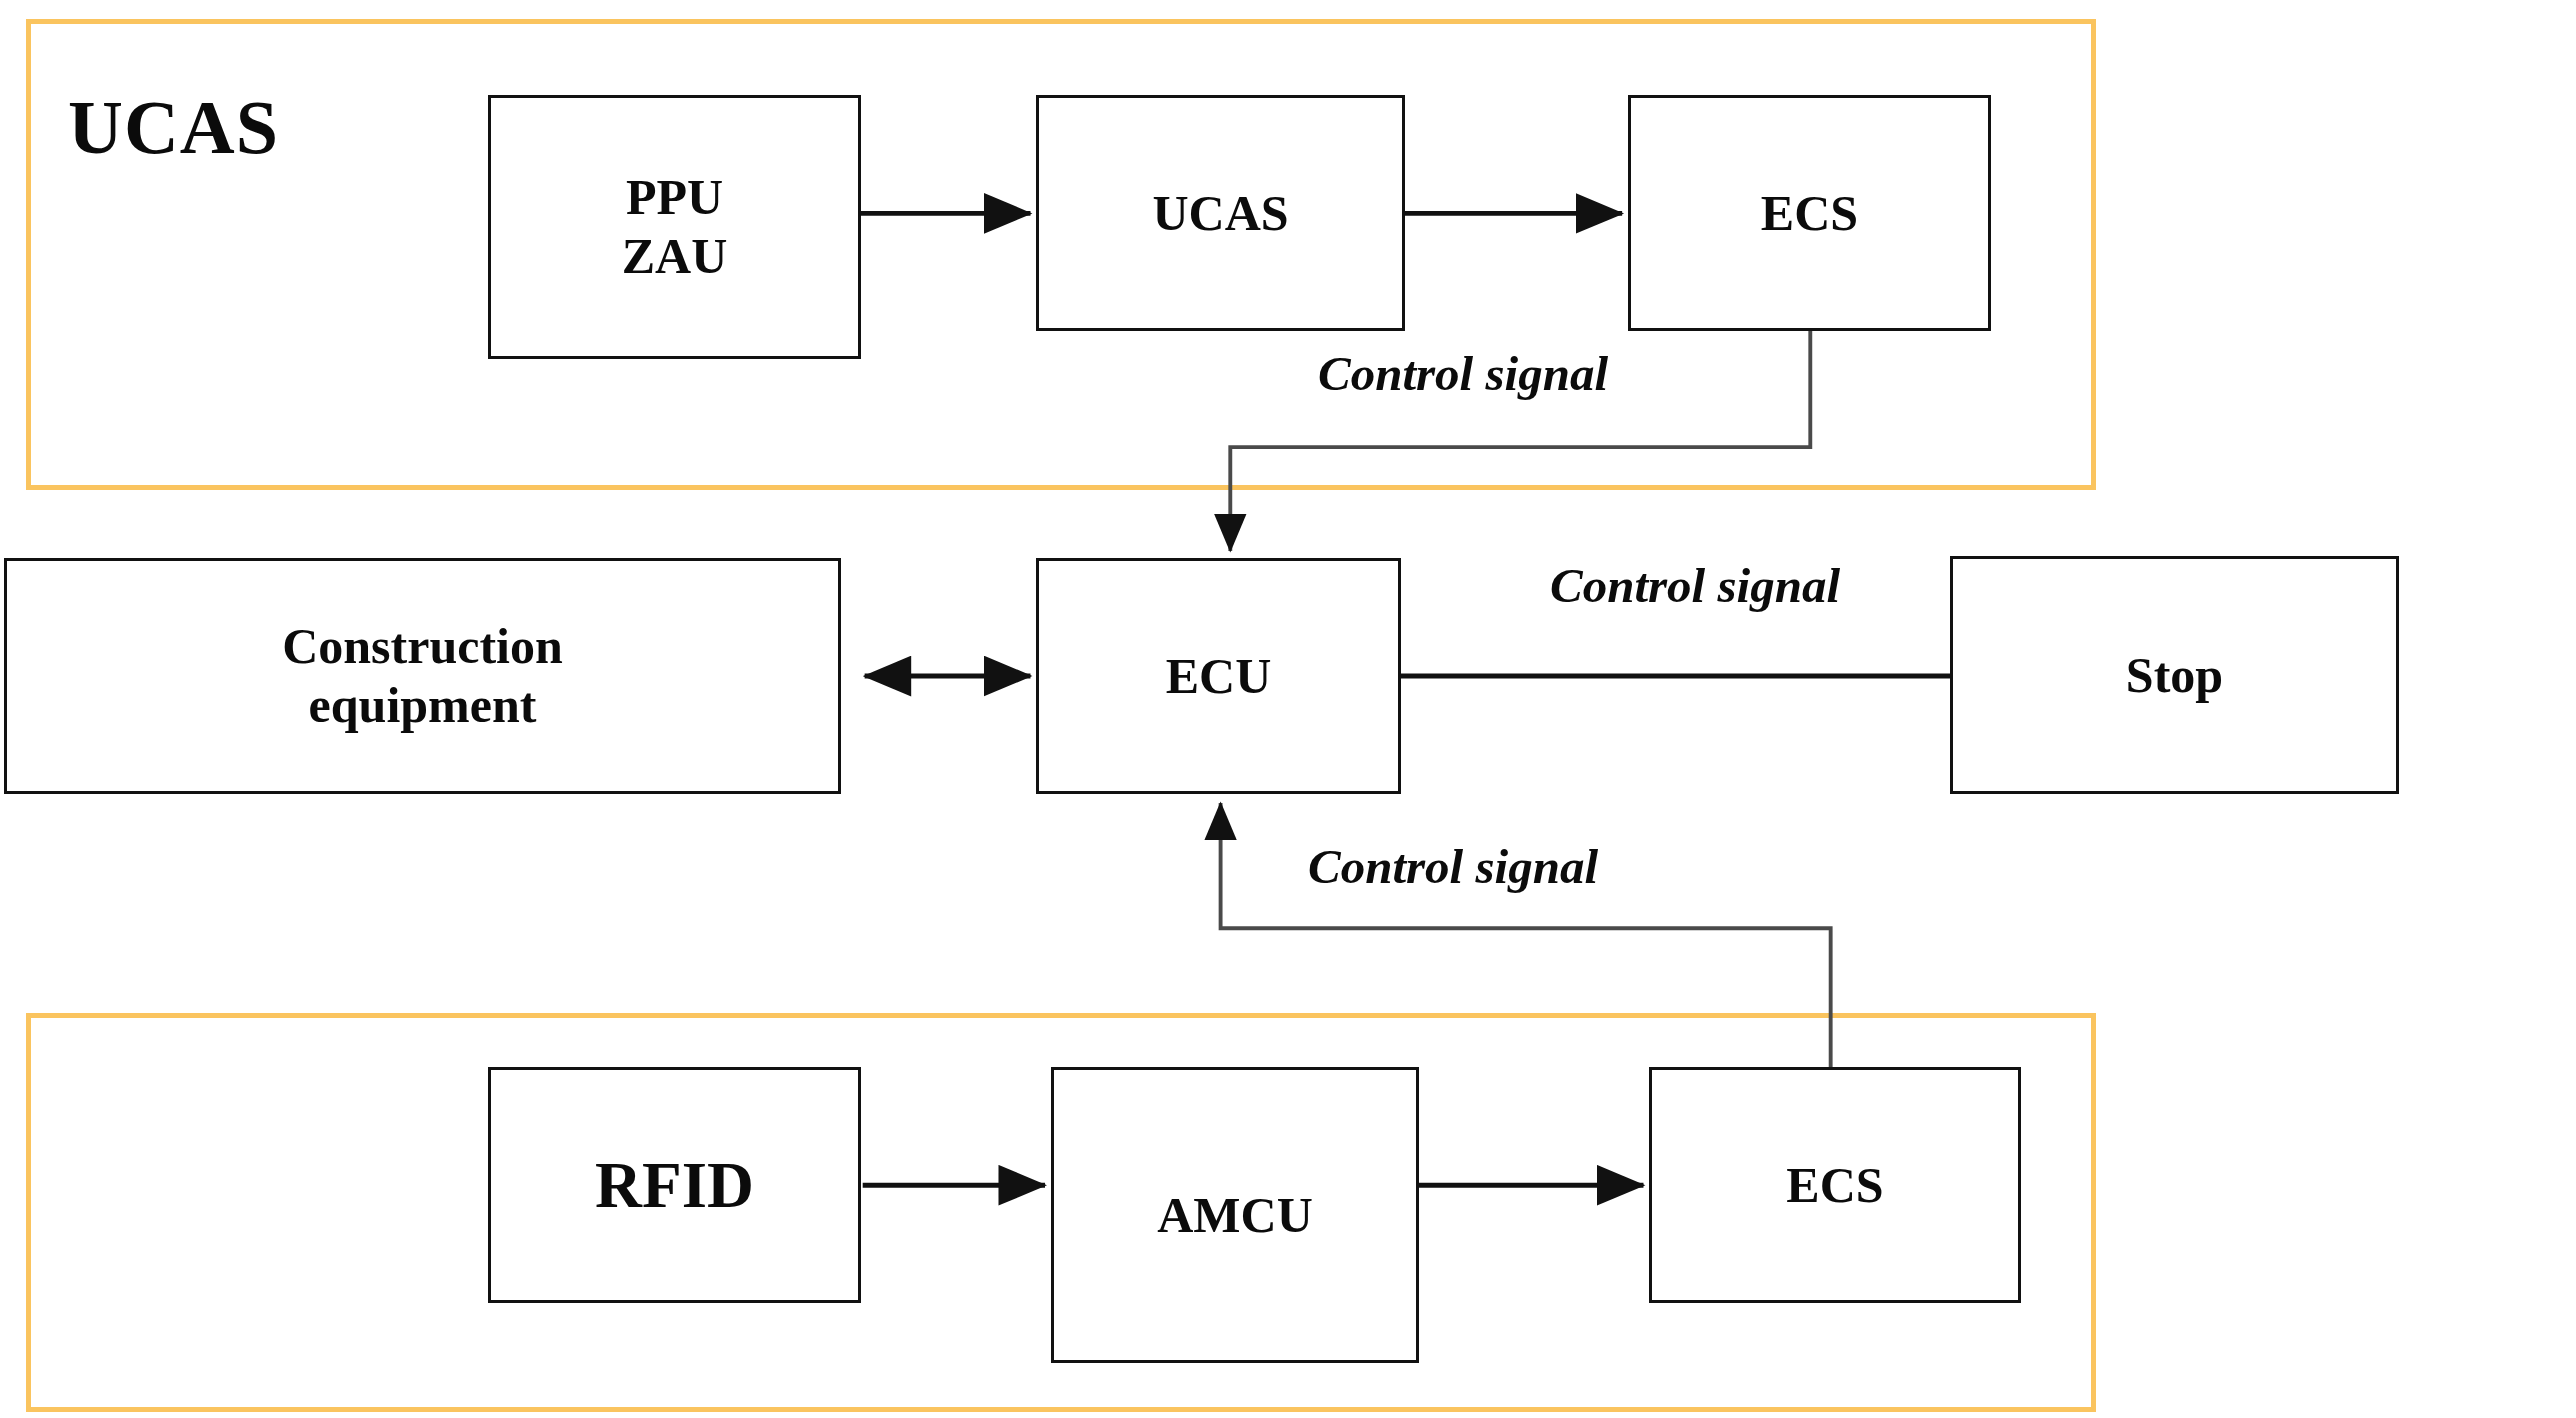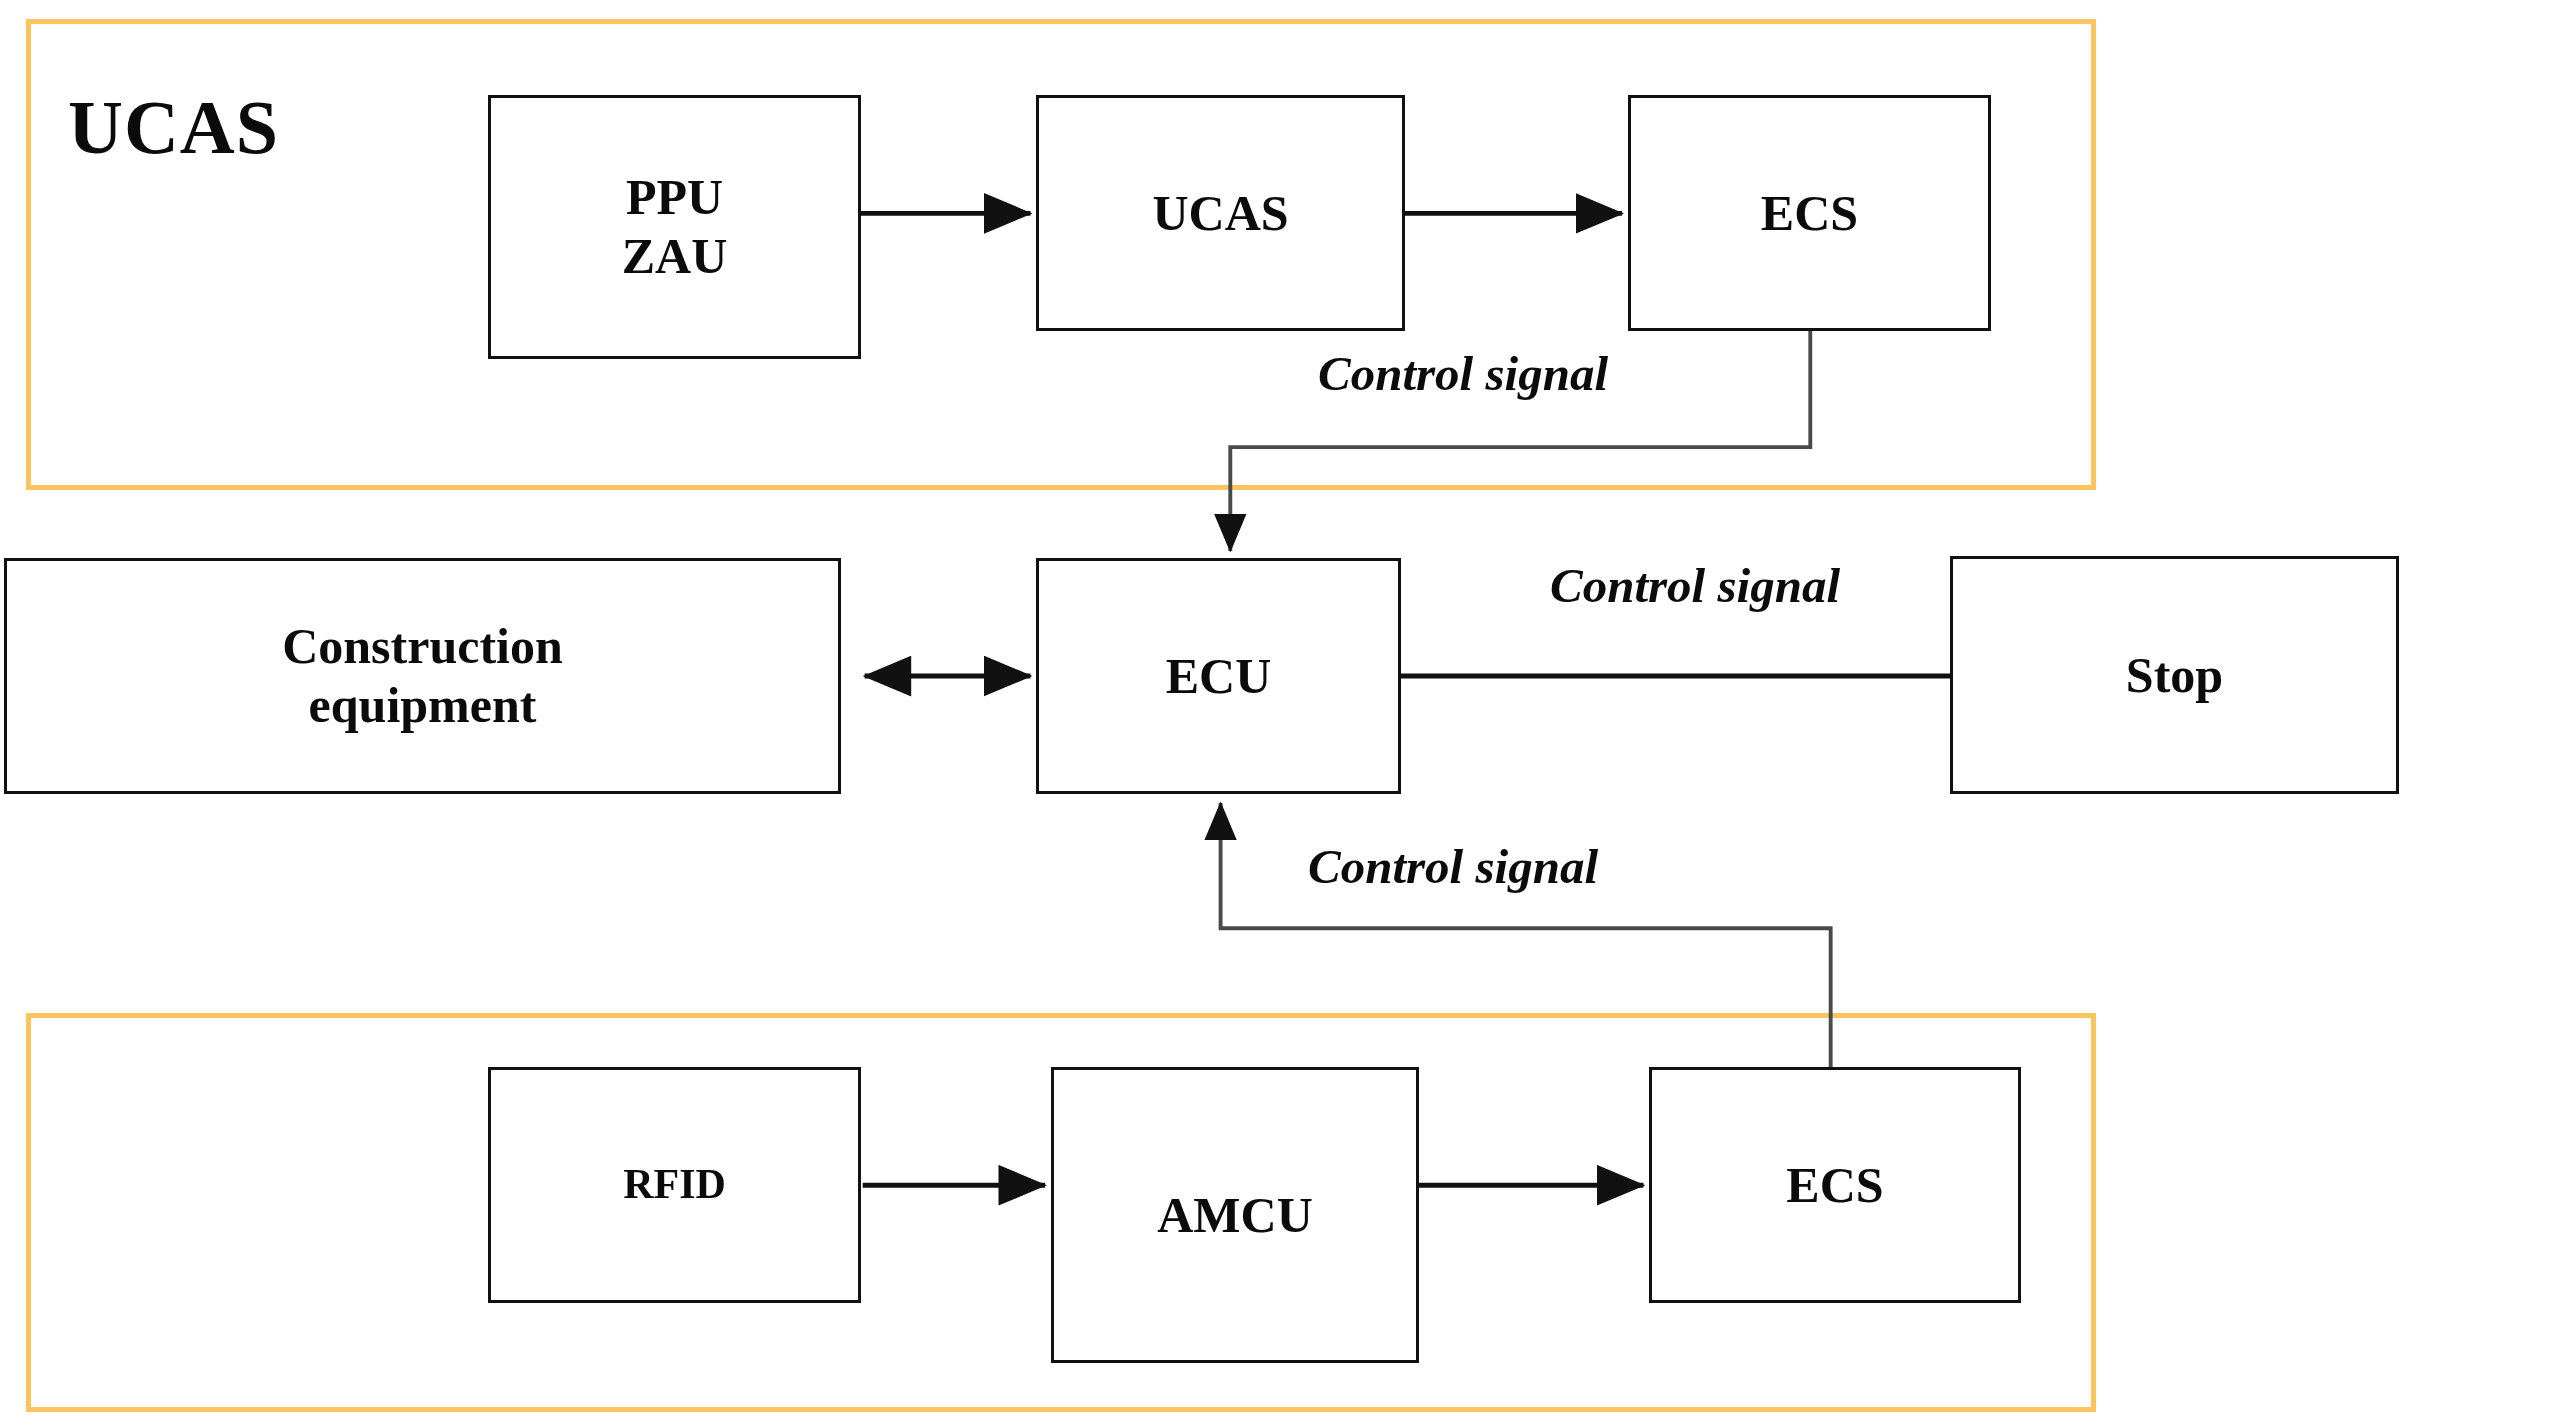--- a/index.html
+++ b/index.html
@@ -59,21 +59,21 @@
   .node-text { display: block; }
 
   #node-ppu-zau  { left: 488px;  top: 95px;   width: 373px; height: 264px; font-size: 50px; }
   #node-umcu     { left: 1036px; top: 95px;   width: 369px; height: 236px; font-size: 50px; }
   #node-ecs-top  { left: 1628px; top: 95px;   width: 363px; height: 236px; font-size: 50px; }
 
   #node-construction { left: 4px;   top: 558px; width: 837px; height: 236px; font-size: 50px; }
   #node-ecu          { left: 1036px; top: 558px; width: 365px; height: 236px; font-size: 50px; }
   #node-stop         { left: 1950px; top: 556px; width: 449px; height: 238px; font-size: 50px; }
 
-  #node-rfid    { left: 488px;  top: 1067px; width: 373px; height: 236px; font-size: 42px; }
+  #node-rfid    { left: 488px;  top: 1067px; width: 373px; height: 236px; font-size: 65px; }
   #node-amcu    { left: 1051px; top: 1067px; width: 368px; height: 296px; font-size: 50px; }
   #node-ecs-bot { left: 1649px; top: 1067px; width: 372px; height: 236px; font-size: 50px; }
 
   
   .edge-label {
     position: absolute;
     font-family: "Liberation Serif", "DejaVu Serif", serif;
     font-weight: bold;
     font-style: italic;
     font-size: 49px;

